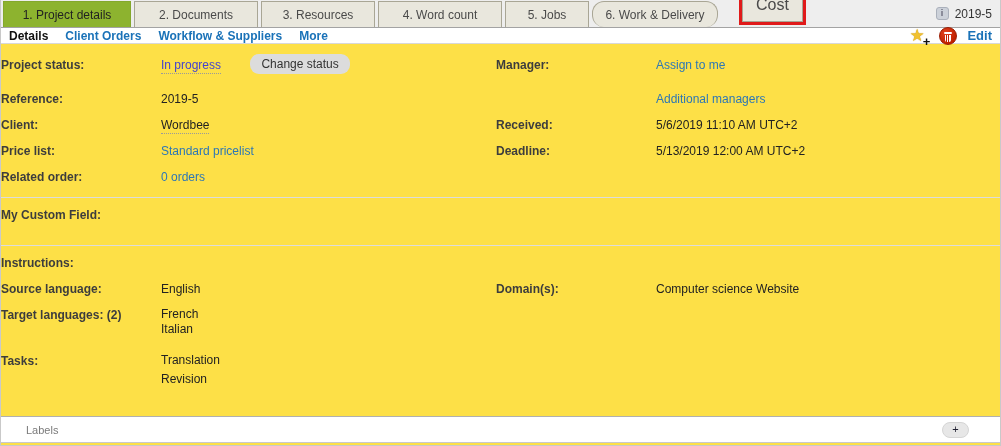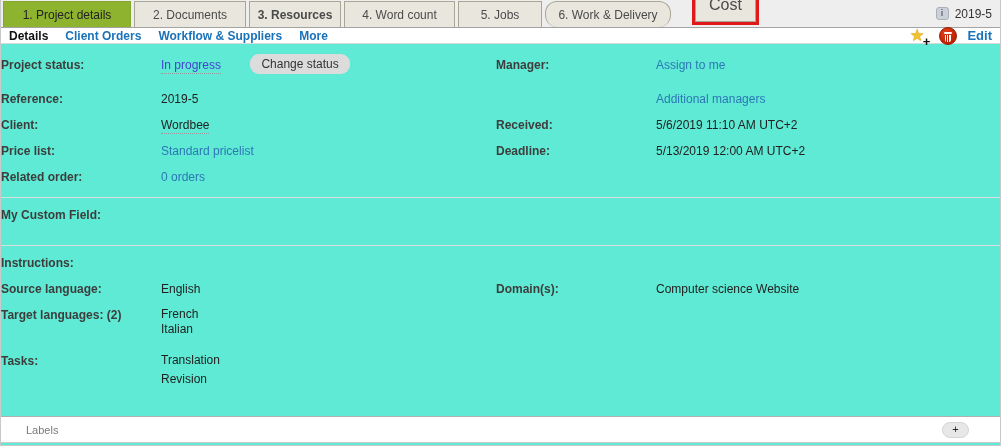--- a/index.html
+++ b/index.html
@@ -9,21 +9,21 @@
     width: 1001px;
   }
   .page {
     width: 1001px;
     height: 446px;
     display: flex;
     flex-direction: column;
     border-left: 1px solid #c9c9c9;
     border-right: 1px solid #c9c9c9;
     border-bottom: 1px solid #c9c9c9;
-    background: #5eead4;
+    background: #fde047;
   }
 
   
   .tabstrip {
     height: 28px;
     background: #eeeeee;
     border-bottom: 1px solid #a3a3a3;
     display: flex;
     align-items: flex-end;
     padding-left: 2px;
@@ -37,23 +37,23 @@
     border-bottom: none;
     color: #4a4a4a;
     font-size: 12px;
     display: flex;
     align-items: center;
     justify-content: center;
     cursor: pointer;
     white-space: nowrap;
   }
   .tab.t1 { width: 128px; background: #8db32f; border-color: #84a82c; color: #222; }
-  .tab.t2 { width: 112px; }
-  .tab.t3 { width: 92px; font-weight: bold; }
-  .tab.t4 { width: 111px; }
+  .tab.t2 { width: 124px; }
+  .tab.t3 { width: 114px; }
+  .tab.t4 { width: 124px; }
   .tab.t5 { width: 84px; }
   .tab.t6 { width: 126px; border-radius: 12px; }
   .annotation-box {
     margin-left: 18px;
     margin-bottom: 2px;
     border: 3px solid #e01a1a;
     flex: none;
   }
   .tab.t7 {
     width: 61px;

